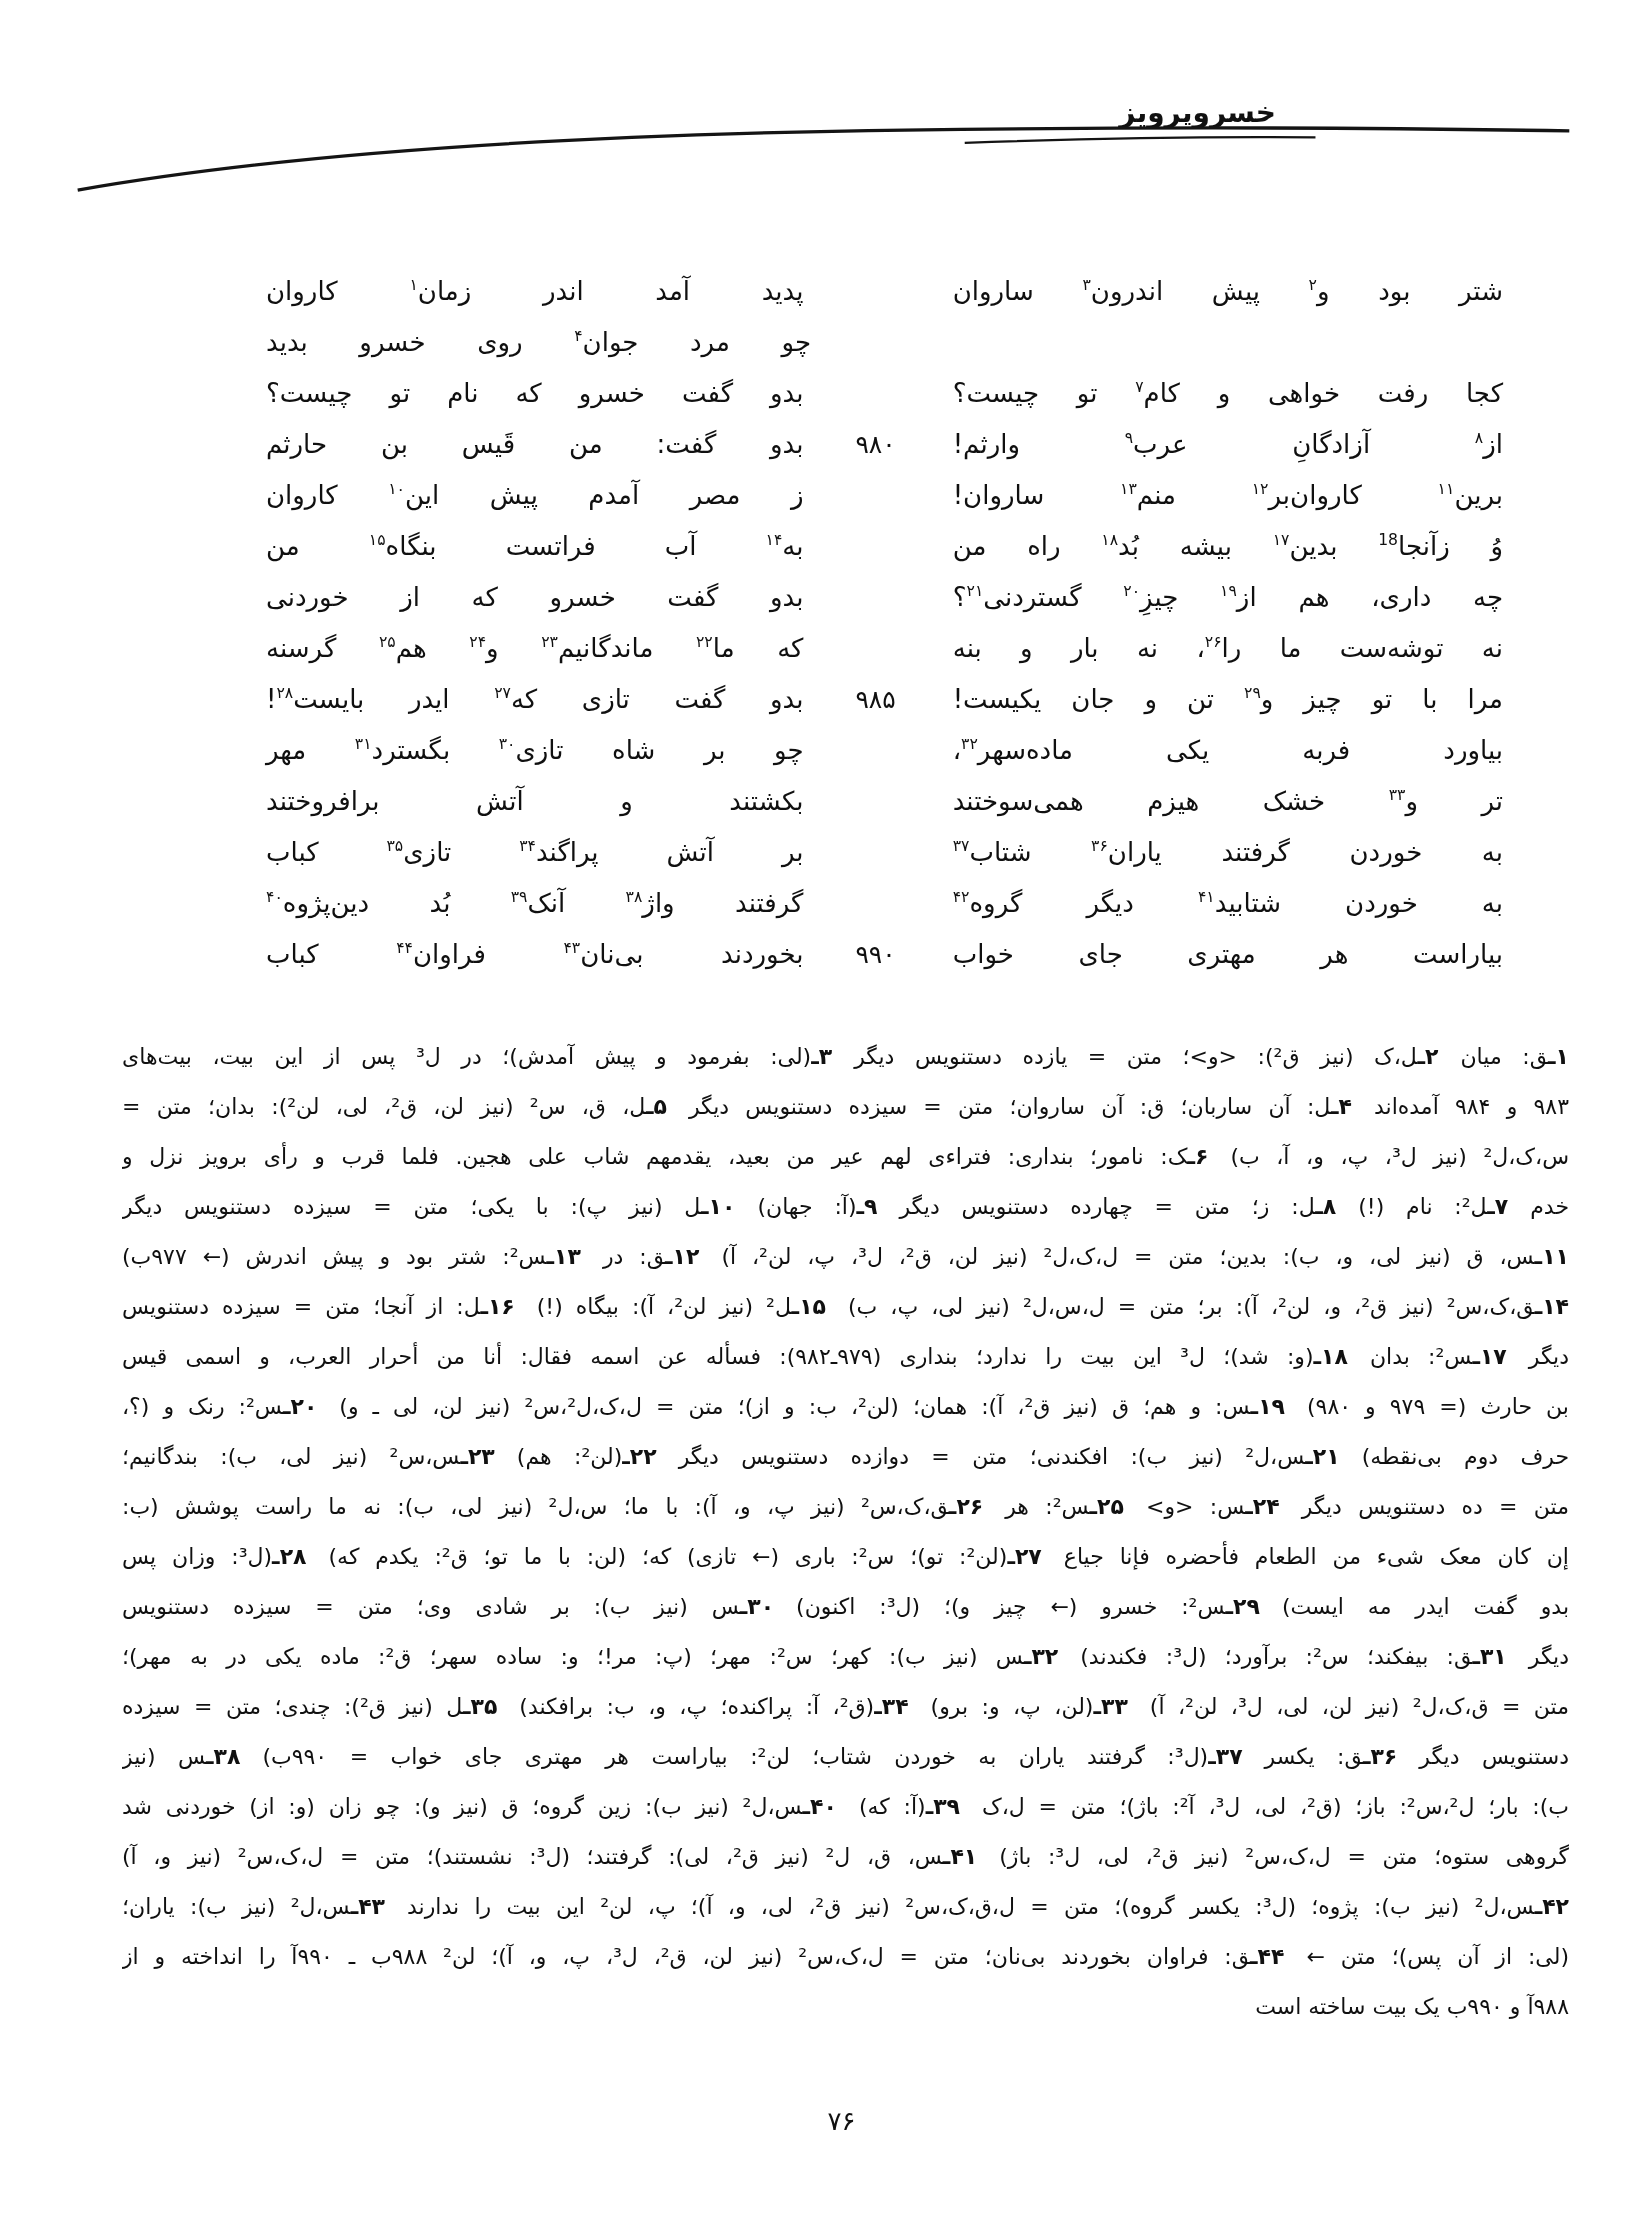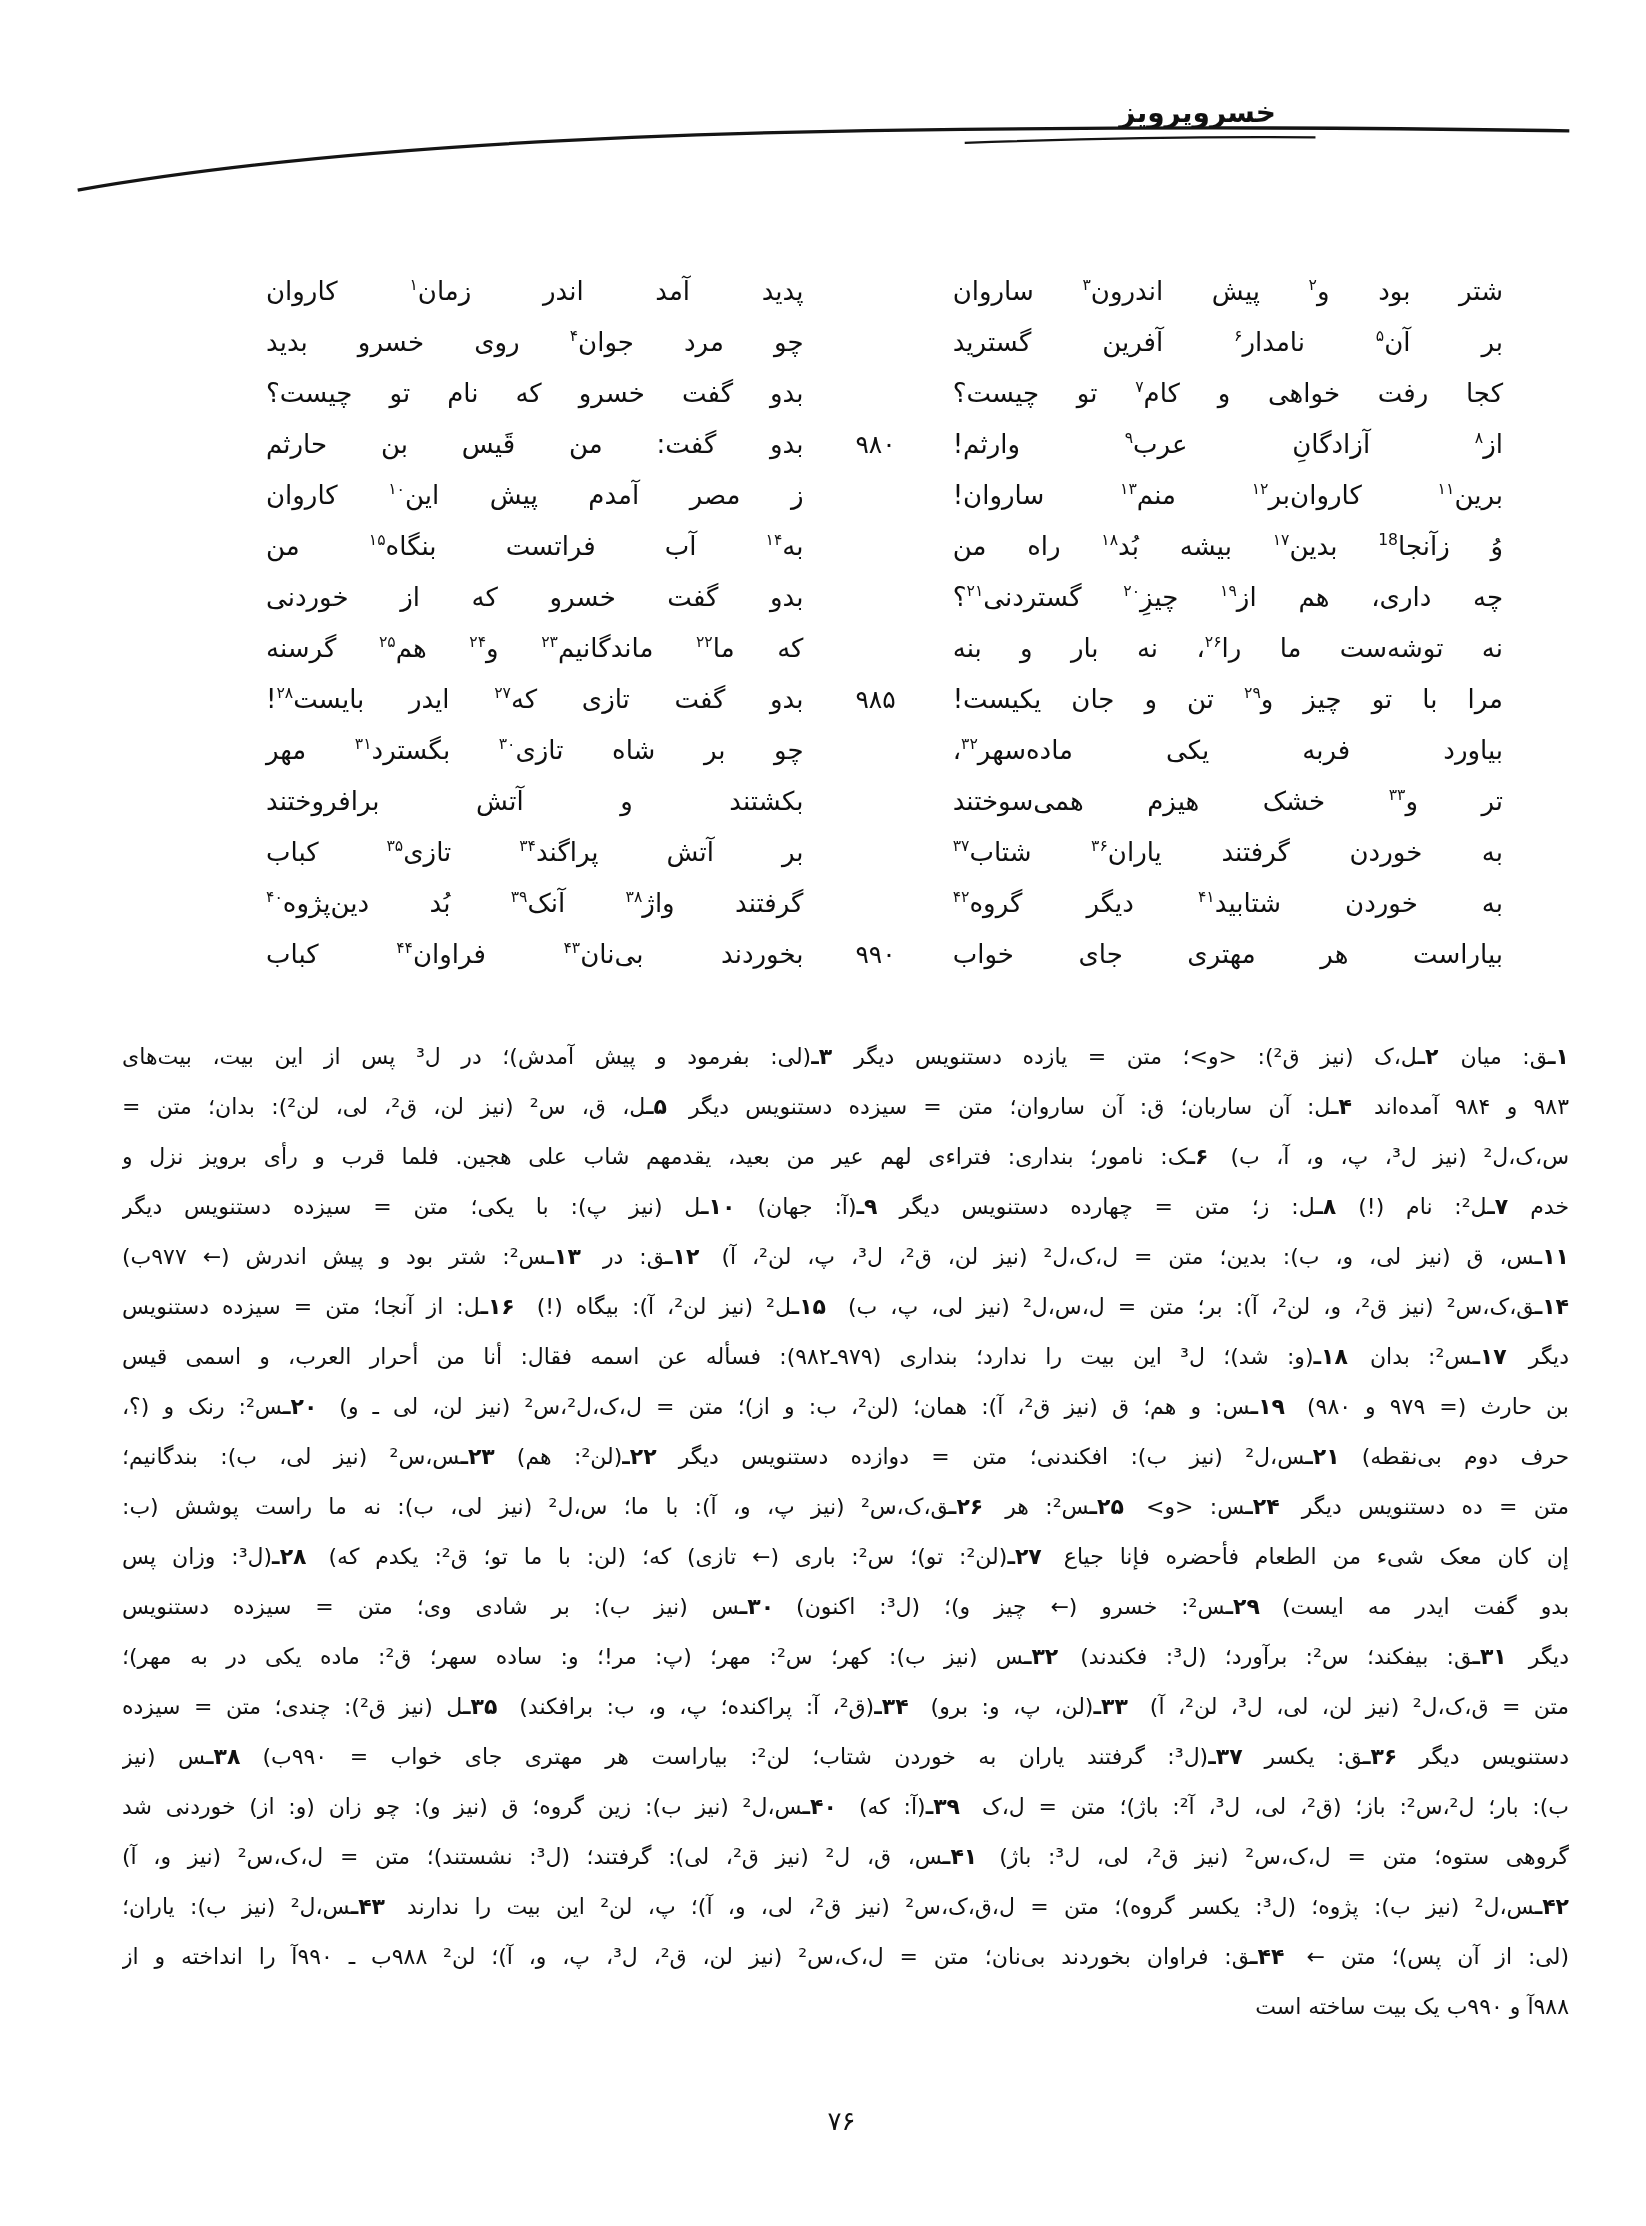--- a/index.html
+++ b/index.html
@@ -70,21 +70,20 @@
 
   <div class="poem">
     <div class="vrow">
       <div class="hem right">پدید   آمد   اندر   زمان<sup>۱</sup>   کاروان</div>
       <div class="vnum"></div>
       <div class="hem left">شتر بود و<sup>۲</sup> پیش اندرون<sup>۳</sup> ساروان</div>
     </div>
     <div class="vrow">
       <div class="hem right">چو مرد جوان<sup>۴</sup> روی خسرو بدید</div>
       <div class="vnum"></div>
-      <div class="hem left">بر   آن<sup>۵</sup>   نامدار<sup>۶</sup>   آفرین   گسترید</div>
     </div>
     <div class="vrow">
       <div class="hem right">بدو گفت خسرو که نام تو چیست؟</div>
       <div class="vnum"></div>
       <div class="hem left">کجا رفت خواهی و کام<sup>۷</sup> تو چیست؟</div>
     </div>
     <div class="vrow">
       <div class="hem right">بدو   گفت:   من   قَیس   بن   حارثم</div>
       <div class="vnum">۹۸۰</div>
       <div class="hem left">از<sup>۸</sup>    آزادگانِ    عرب<sup>۹</sup>    وارثم!</div>

